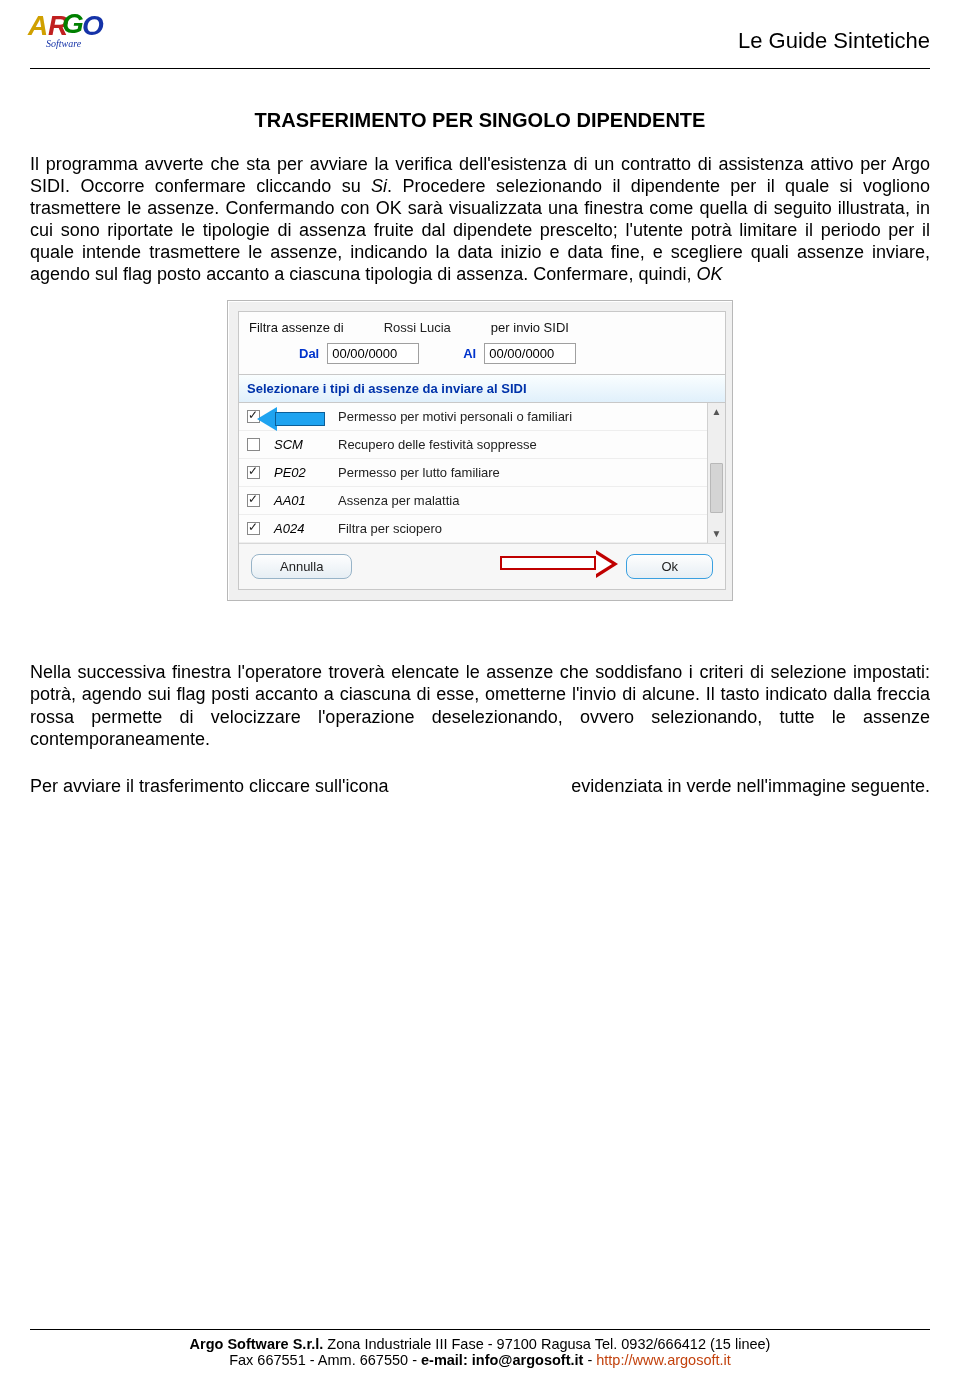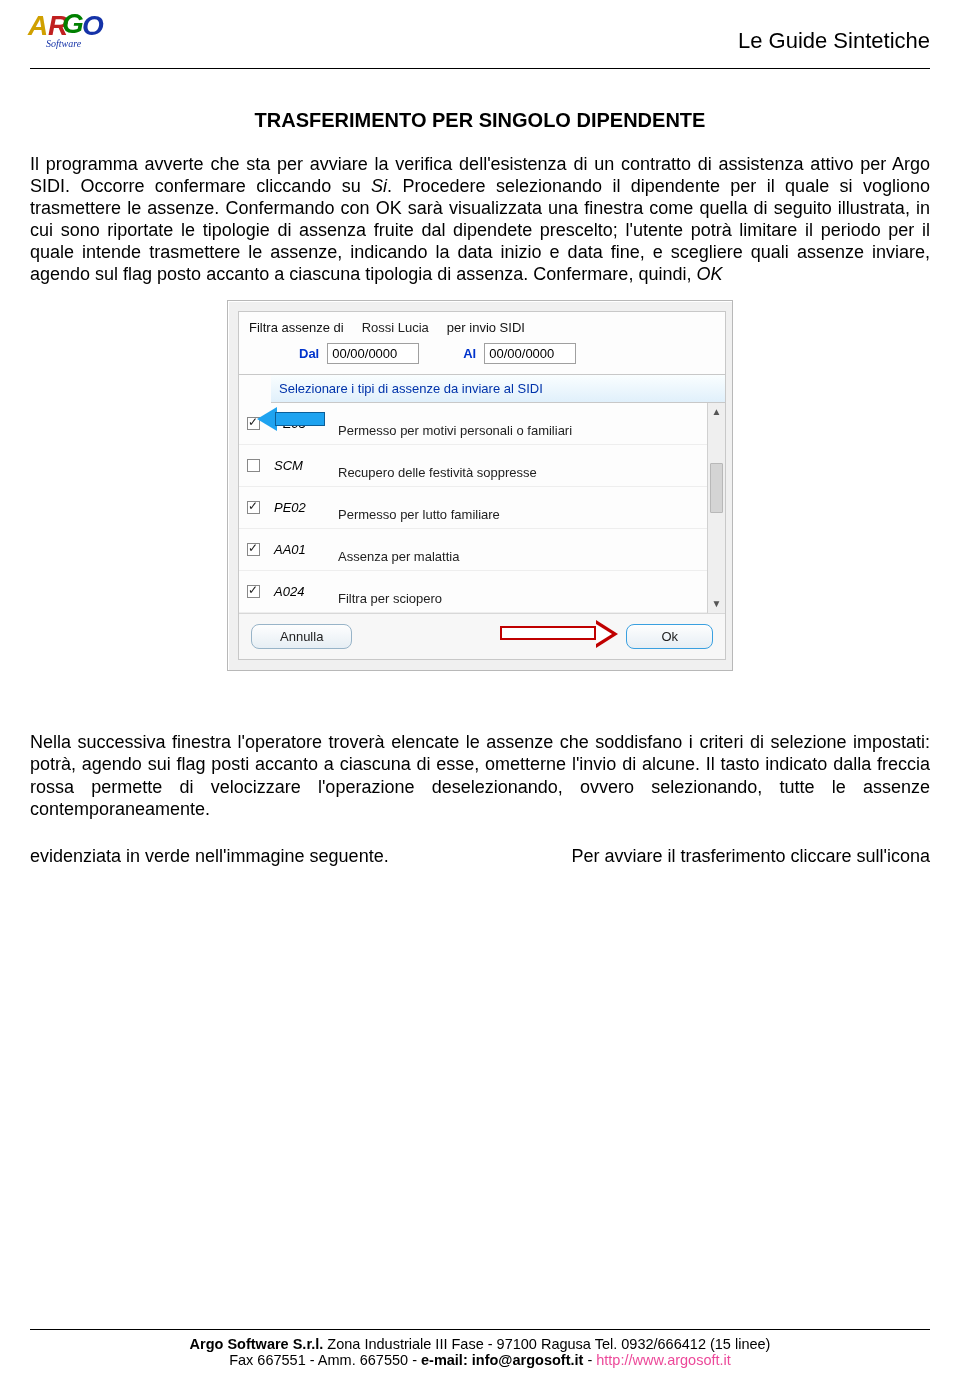--- a/index.html
+++ b/index.html
@@ -83,21 +83,21 @@
     width: 506px;
     box-shadow: inset 1px 1px 0 #fff;
   }
   .dialog {
     background: #fdfdfd;
     border: 1px solid #c8c8c8;
   }
   .filter-row {
     display: flex;
     align-items: flex-end;
-    gap: 2px;
+    gap: 24px;
     padding: 8px 10px 4px 10px;
     font-size: 13px;
   }
   .filter-row .label { color:#111; }
   .filter-row .name { color:#222; padding: 0 16px; }
   .date-row {
     display: flex;
     align-items: center;
     gap: 8px;
     padding: 4px 10px 10px 60px;
@@ -110,25 +110,24 @@
     border: 1px solid #a0a0a0;
     font-size: 13px;
   }
   .list-area {
     position: relative;
     border-top: 1px solid #c8c8c8;
   }
   .list-header {
     background: linear-gradient(#fafeff, #e0f0fb);
     color: #0033aa;
-    font-weight: normal;
+    font-weight: bold;
     font-size: 13px;
     padding: 6px 8px;
     border-bottom: 1px solid #c8c8c8;
-    margin-left: 32px;
   }
   .list-body {
     position: relative;
     font-size: 13px;
   }
   .list-row {
     display: flex;
     align-items: center;
     padding: 6px 8px;
     border-bottom: 1px solid #eee;
@@ -143,21 +142,21 @@
     flex-shrink: 0;
   }
   .cb.checked::after {
     content: "✓";
     position: absolute;
     top: -3px; left: 0;
     font-size: 12px;
     color: #222;
   }
   .code { width: 50px; flex-shrink:0;font-style:italic; }
-  .desc { flex: 1; color:#222;margin-top:14px; }
+  .desc { flex: 1; color:#222; }
   .scroll {
     position:absolute;
     right: 0; top:0; bottom:0; width: 18px;
     background: #efefef;
     border-left: 1px solid #d0d0d0;
   }
   .scroll .arrow-up, .scroll .arrow-dn {
     height: 18px;
     display:flex; align-items:center; justify-content:center;
     font-size: 10px; color:#555;
@@ -245,21 +244,21 @@
     left: 30px; right: 30px;
     text-align: center;
     font-size: 14.5px;
   }
   .footer-rule {
     border:none;
     border-top: 1px solid #000;
     margin-bottom: 6px;
   }
   .footer .b { font-weight: bold; }
-  .footer .link { color: #ec4899; text-align: right; }
+  .footer .link { color: #c2410c; text-align: right; }
 </style>
 </head>
 <body>
 
 <div class="page">
   <div class="header-row">
     <div class="argo-logo">
       <span class="a">A</span>
         <span class="r">R</span>
         <span class="g">G</span>
@@ -341,22 +340,22 @@
           </div>
           <button class="btn ok">Ok</button>
         </div>
       </div>
     </div>
   </div>
 
   <p class="body-text2">Nella successiva finestra l'operatore troverà elencate le assenze che soddisfano i criteri di selezione impostati: potrà, agendo sui flag posti accanto a ciascuna di esse, ometterne l'invio di alcune. Il tasto indicato dalla freccia rossa permette di velocizzare l'operazione deselezionando, ovvero selezionando, tutte le assenze contemporaneamente.</p>
 
   <p class="body-text3 gap-row">
+    <span>Per avviare il trasferimento cliccare sull'icona</span>
     <span>evidenziata in verde nell'immagine seguente.</span>
-    <span>Per avviare il trasferimento cliccare sull'icona</span>
   </p>
 </div>
 
 <div class="footer">
   <hr class="footer-rule">
   <div>
     <span class="b">Argo Software S.r.l.</span><span> Zona Industriale III Fase - 97100 Ragusa Tel. 0932/666412 (15 linee)</span>
   </div>
   <div>
     <span>Fax 667551 - Amm. 667550 - </span><span class="b">e-mail: info@argosoft.it</span><span> - </span><span class="link">http://www.argosoft.it</span>

